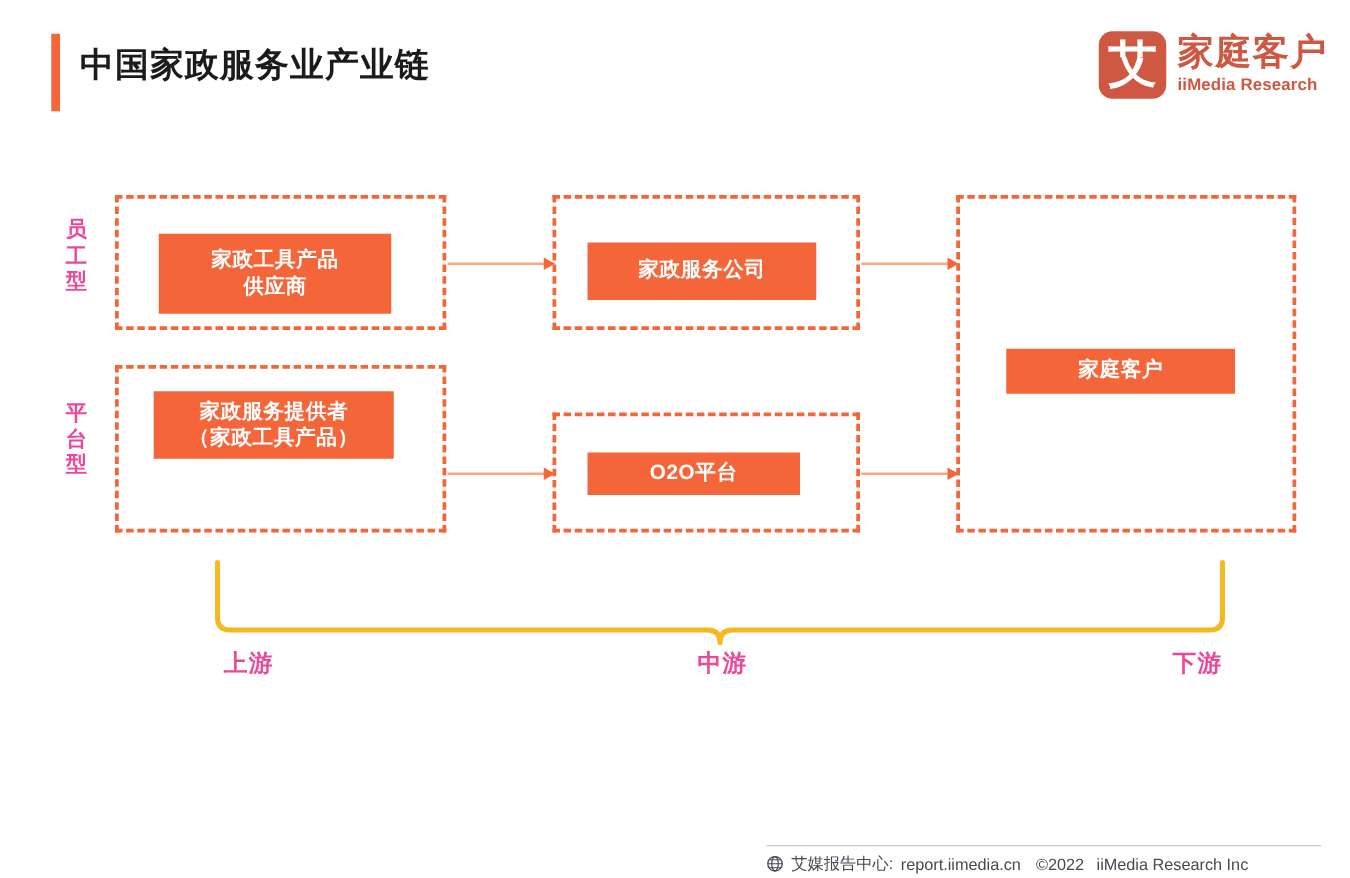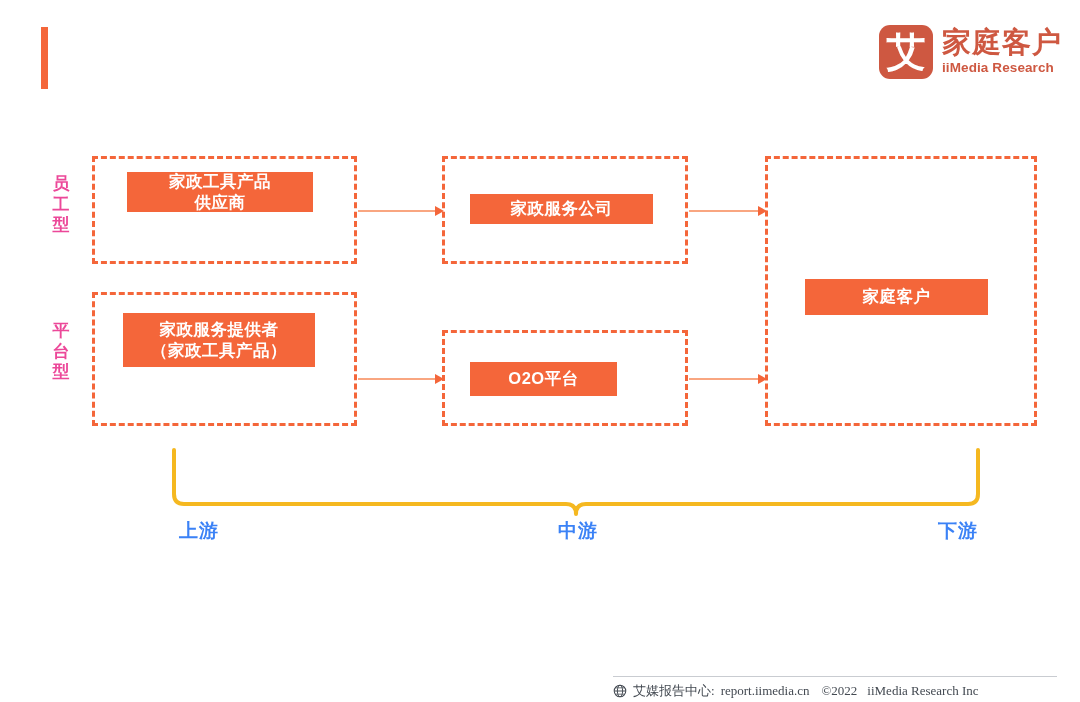--- a/index.html
+++ b/index.html
@@ -124,25 +124,25 @@
     display: flex;
     align-items: center;
     justify-content: center;
     text-align: center;
     font-size: 16.5px;
     font-weight: 600;
     line-height: 1.3;
     letter-spacing: 0.5px;
     box-sizing: border-box;
   }
-  #node-tool-supplier      { left: 127px; top: 172px; width: 186px; height: 40px; }
+  #node-tool-supplier      { left: 127px; top: 187px; width: 186px; height: 64px; }
   #node-service-provider   { left: 123px; top: 313px; width: 192px; height: 54px; }
   #node-tool-supplier-2    { left: 123px; top: 376px; width: 192px; height: 32px; }
-  #node-service-company    { left: 470px; top: 194px; width: 183px; height: 30px; }
-  #node-o2o-platform       { left: 470px; top: 362px; width: 147px; height: 34px; }
+  #node-service-company    { left: 470px; top: 194px; width: 183px; height: 46px; }
+  #node-o2o-platform       { left: 470px; top: 362px; width: 170px; height: 34px; }
   #node-household-customer { left: 805px; top: 279px; width: 183px; height: 36px; }
 
   
   .arrow {
     position: absolute;
     height: 10px;
   }
   .arrow-line {
     position: absolute;
     left: 0; top: 4px;
@@ -178,21 +178,21 @@
     position: absolute;
     left: 170px; top: 446px;
     width: 812px; height: 74px;
   }
 
   .stage-label {
     position: absolute;
     top: 518px;
     font-size: 19px;
     font-weight: 600;
-    color: #3b82f6;
+    color: #ec4899;
     letter-spacing: 1px;
     text-align: center;
     width: 120px;
   }
   #stage-upstream   { left: 139px; }
   #stage-midstream  { left: 518px; }
   #stage-downstream { left: 898px; }
 
   
   #footer-rule {
@@ -204,33 +204,33 @@
   #footer {
     position: absolute;
     left: 613px; top: 681px;
     height: 20px;
     display: flex;
     align-items: center;
     gap: 6px;
     font-size: 13px;
     color: #444a52;
     white-space: nowrap;
-    font-family: Liberation Serif, serif;
   }
   #footer-globe-icon { flex: none; display: flex; align-items: center; }
   #footer-report-center { font-weight: 400; }
   #footer-url { font-weight: 400; }
   #footer-copyright { margin-left: 6px; }
   #footer-company { margin-left: 4px; }
 </style>
 </head>
 <body>
 
 <div id="header">
   <div id="title-accent"></div>
+  <div id="page-title">中国家政服务业产业链</div>
 
   <div id="logo">
     <div id="logo-mark">
       <div id="logo-mark-glyph">艾</div>
     </div>
     <div id="logo-text">
       <div id="logo-cn">家庭客户</div>
       <div id="logo-en">iiMedia Research</div>
     </div>
   </div>

